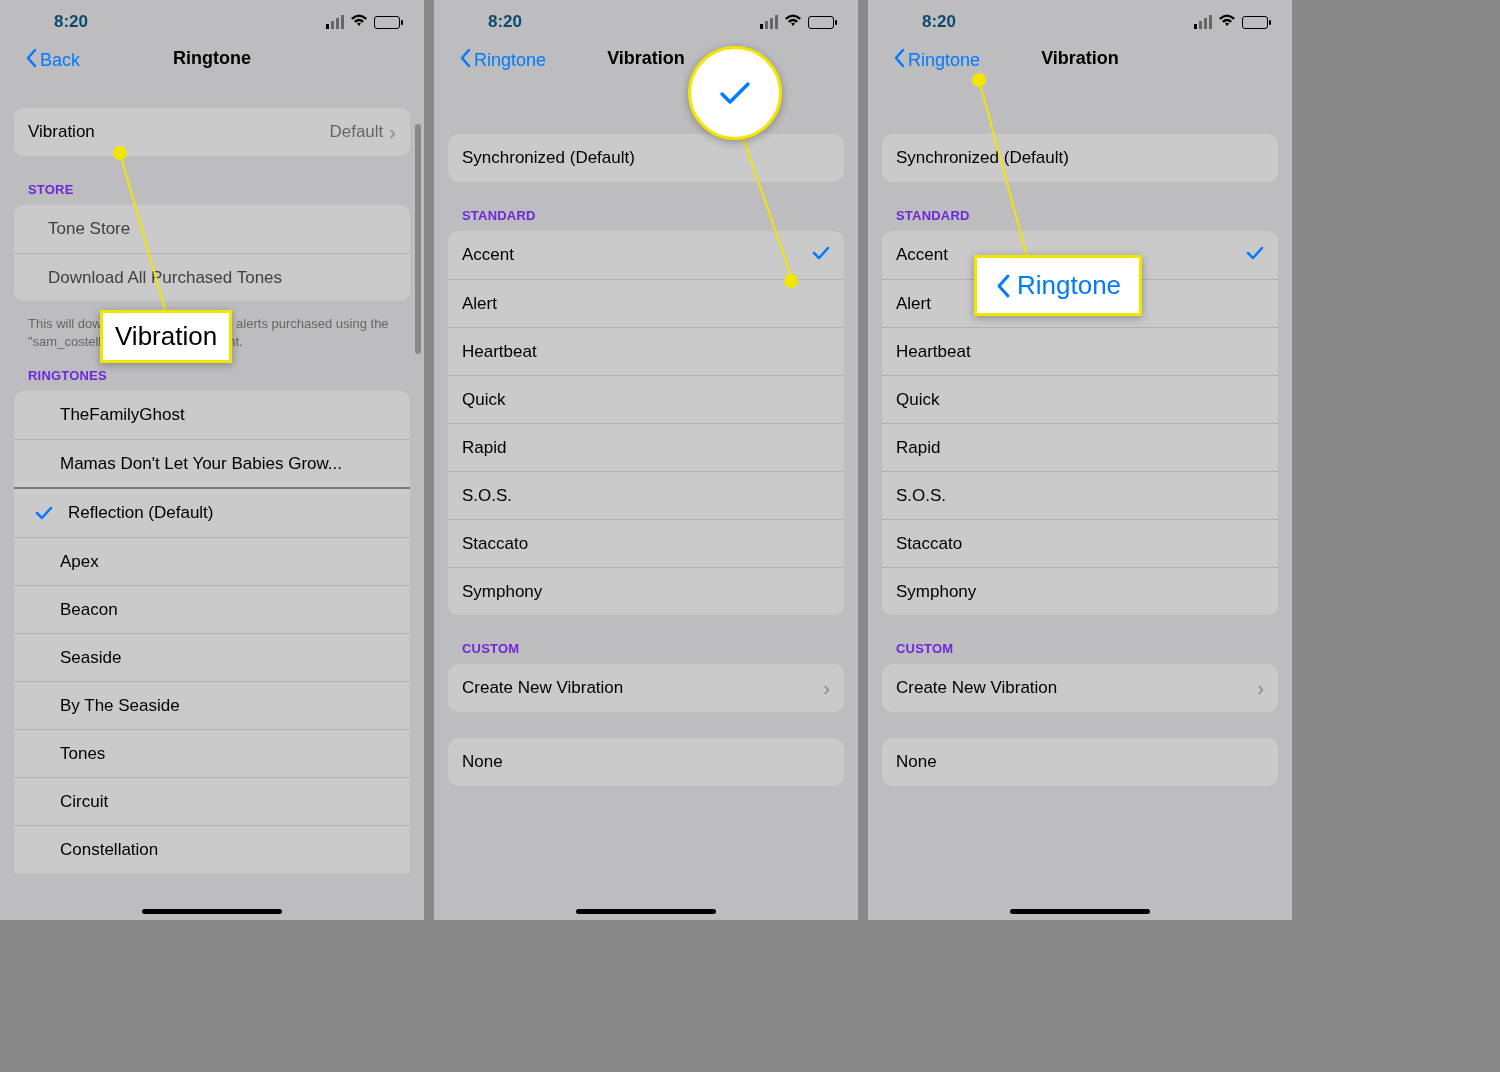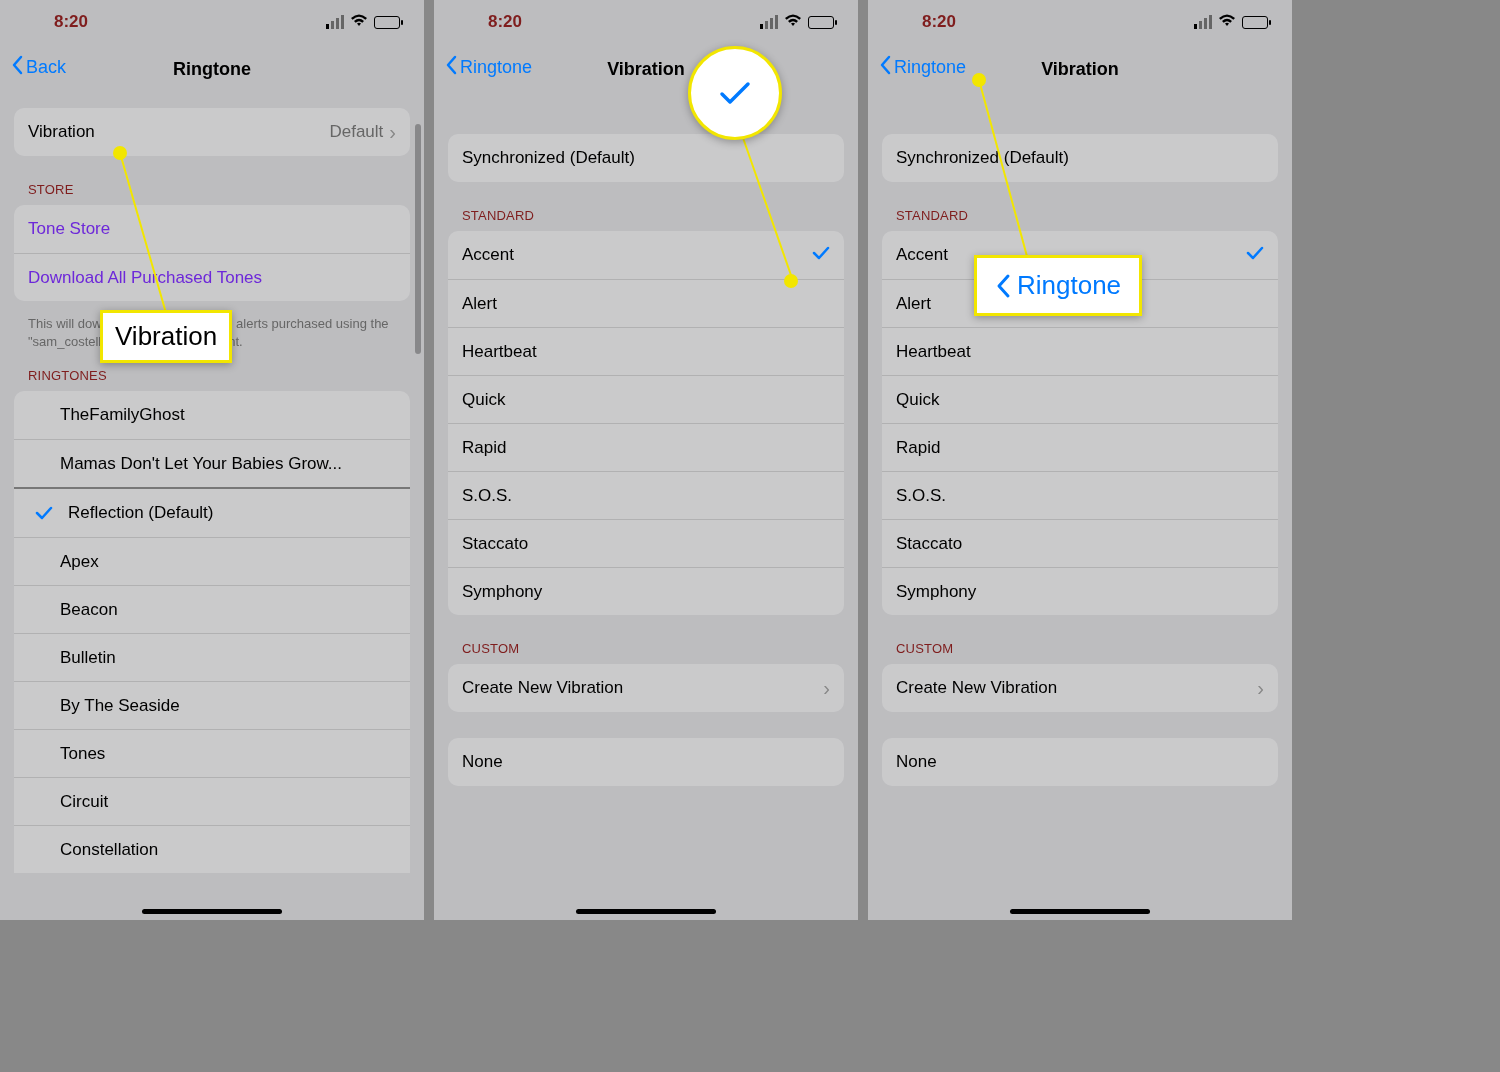--- a/index.html
+++ b/index.html
@@ -19,39 +19,39 @@
     background: #bdbdbf;
     overflow: hidden;
   }
   .status-bar {
     display: flex;
     justify-content: space-between;
     align-items: center;
     padding: 12px 24px 8px;
     font-size: 17px;
     font-weight: 600;
-    color: #7f1d1d;
+    color: #0c4a6e;
   }
   .status-time { font-weight: 600; padding-left: 30px; }
   .status-icons { display: flex; gap: 6px; align-items: center; }
   .sig-bars { display: flex; align-items: flex-end; gap: 2px; }
   .sig-bars span { width: 3px; background:#666; }
   .sig-bars span:nth-child(1){height:5px;background:#000;}
   .sig-bars span:nth-child(2){height:8px;}
   .sig-bars span:nth-child(3){height:11px;}
   .sig-bars span:nth-child(4){height:14px;}
   .wifi-icon { font-size:16px; }
   .batt { width:26px; height:13px; border:1.5px solid #000; border-radius:3px; position:relative; }
   .batt::after { content:""; position:absolute; right:-4px; top:3px; width:2px; height:5px; background:#000; border-radius:1px; }
   .batt-fill { background:#000; height:100%; width:85%; border-radius:1px; }
 
   .nav-bar {
     display: flex;
-    align-items: flex-end;
-    padding: 8px 10px;
+    align-items: flex-start;
+    padding: 8px 24px;
     position: relative;
     height: 48px;
   }
   .back-btn {
     display: flex;
     align-items: center;
     color: #007aff;
     font-size: 18px;
     gap: 2px;
   }
@@ -70,38 +70,39 @@
     overflow-y: hidden;
   }
   .group {
     background: rgba(255,255,255,0.2);
     border-radius: 10px;
     overflow: hidden;
     margin-bottom: 26px;
   }
   .group-header {
     font-size: 13px;
-    color: #7f1d1d;
+    color: #6d28d9;
     padding: 0 14px 8px;
     text-transform: uppercase;
     letter-spacing: 0.2px;
+    font-weight: bold;
   }
   .row {
     display: flex;
     align-items: center;
     padding: 12px 14px;
     font-size: 17px;
     border-top: 1px solid rgba(0,0,0,0.12);
     min-height: 48px;
   }
   .group .row:first-child { border-top: none; }
   .row-label { flex: 1; color:#000; }
   .row-value { color: #666; }
   .row-chevron { color: #888; font-size: 20px; margin-left: 6px; }
-  .row-link { color: #6d28d9; }
+  .row-link { color: #404040; margin-left: 20px; }
   .foot-text { font-size: 13px; color:#666; padding: 8px 14px 0; line-height:1.35; }
   .check { color:#007aff; margin-left:6px; }
   .check-left { width:32px; display:flex; justify-content:center; color:#007aff; }
   .indent .row-label { margin-left: 32px; }
   .scrollbar { position:absolute; right:3px; top:124px; width:6px; height:230px; background:rgba(0,0,0,0.28); border-radius:3px; }
 
   .home-ind { position:absolute; bottom:6px; left:50%; transform:translateX(-50%); width:140px; height:5px; background:#000; border-radius:3px; }
 
   
   .callout-box {
@@ -199,21 +200,21 @@
           </span>
         <span class="row-label" style="margin-left:8px;">Reflection (Default)</span>
       </div>
       <div class="row indent">
           <span class="row-label">Apex</span>
         </div>
       <div class="row indent">
           <span class="row-label">Beacon</span>
         </div>
       <div class="row indent">
-          <span class="row-label">Bulletin</span>
+          <span class="row-label">Seaside</span>
         </div>
       <div class="row indent">
           <span class="row-label">By The Seaside</span>
         </div>
       <div class="row indent">
           <span class="row-label">Tones</span>
         </div>
       <div class="row indent">
           <span class="row-label">Circuit</span>
         </div>

